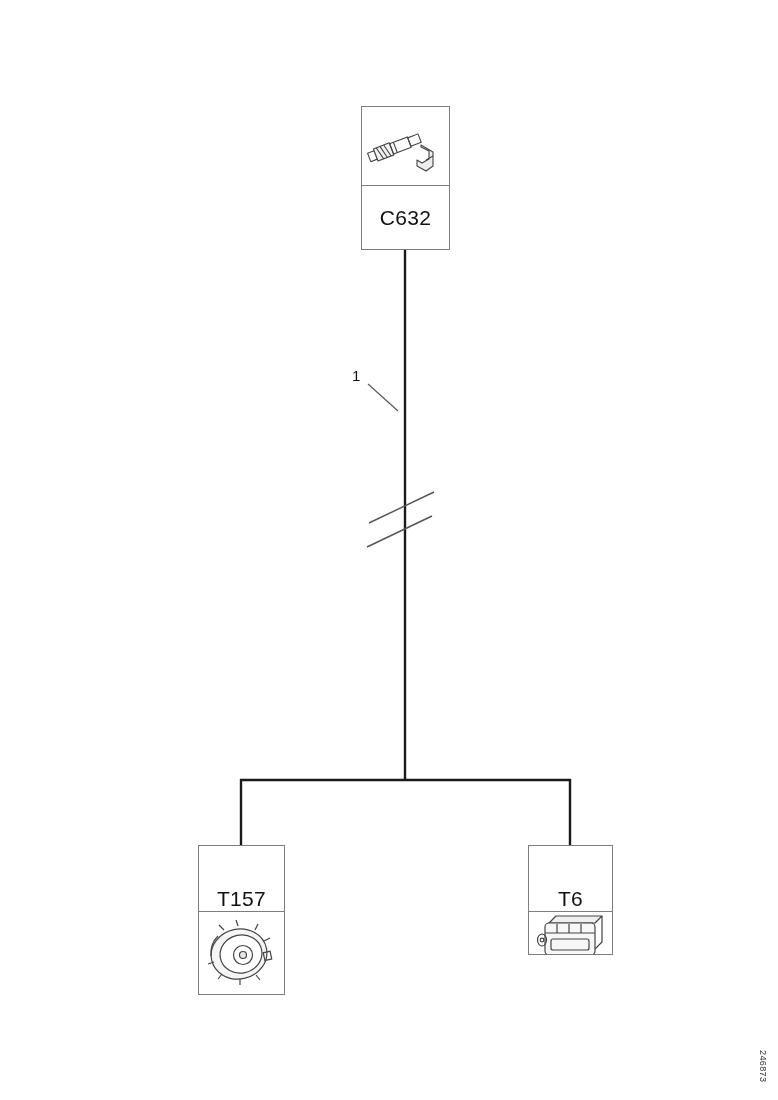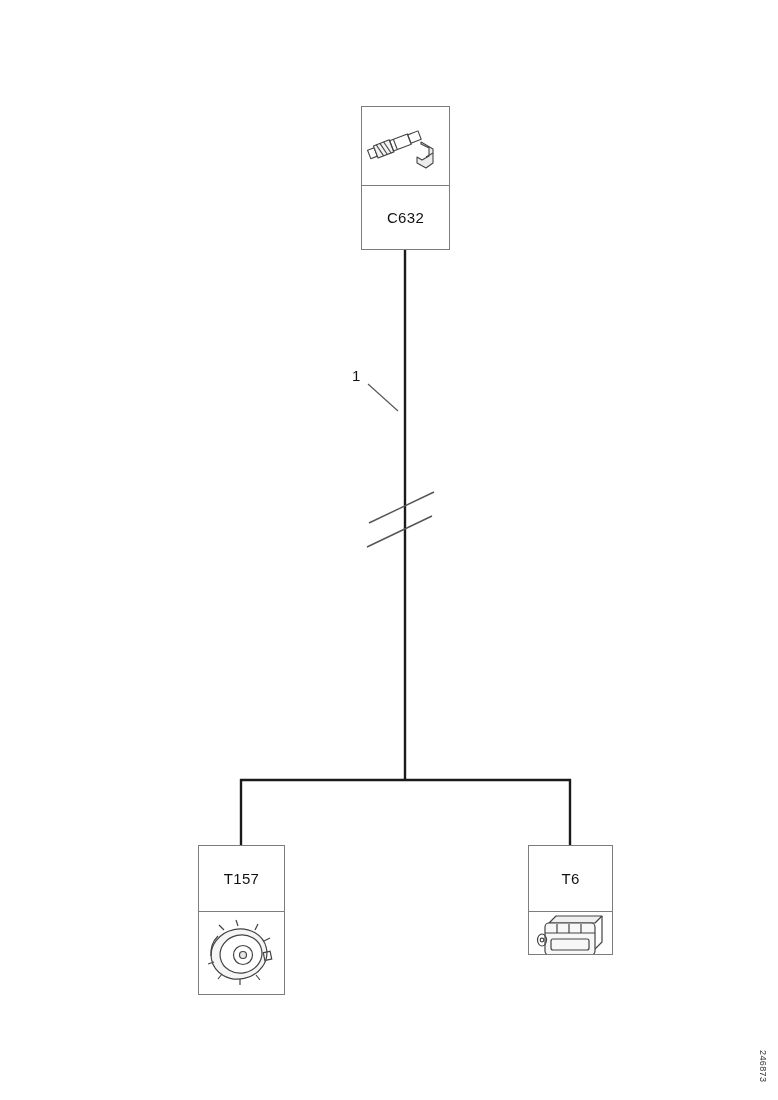--- a/index.html
+++ b/index.html
@@ -26,23 +26,23 @@
     background: #ffffff;
     display: flex;
     flex-direction: column;
   }
   .box-section {
     display: flex;
     align-items: center;
     justify-content: center;
     overflow: hidden;
   }
-  .box-section.divided { border-bottom: 1px solid #7d7d7d; }
+  .box-section.divided { border-bottom: 1px solid #7d7d7d; align-items: flex-end; }
   .box-label {
-    font-size: 15px;
+    font-size: 21px;
     letter-spacing: 0.3px;
     color: #111;
   }
   .wire-label {
     position: absolute;
     font-size: 15px;
     color: #111;
   }
   .footer-code {
     position: absolute;

